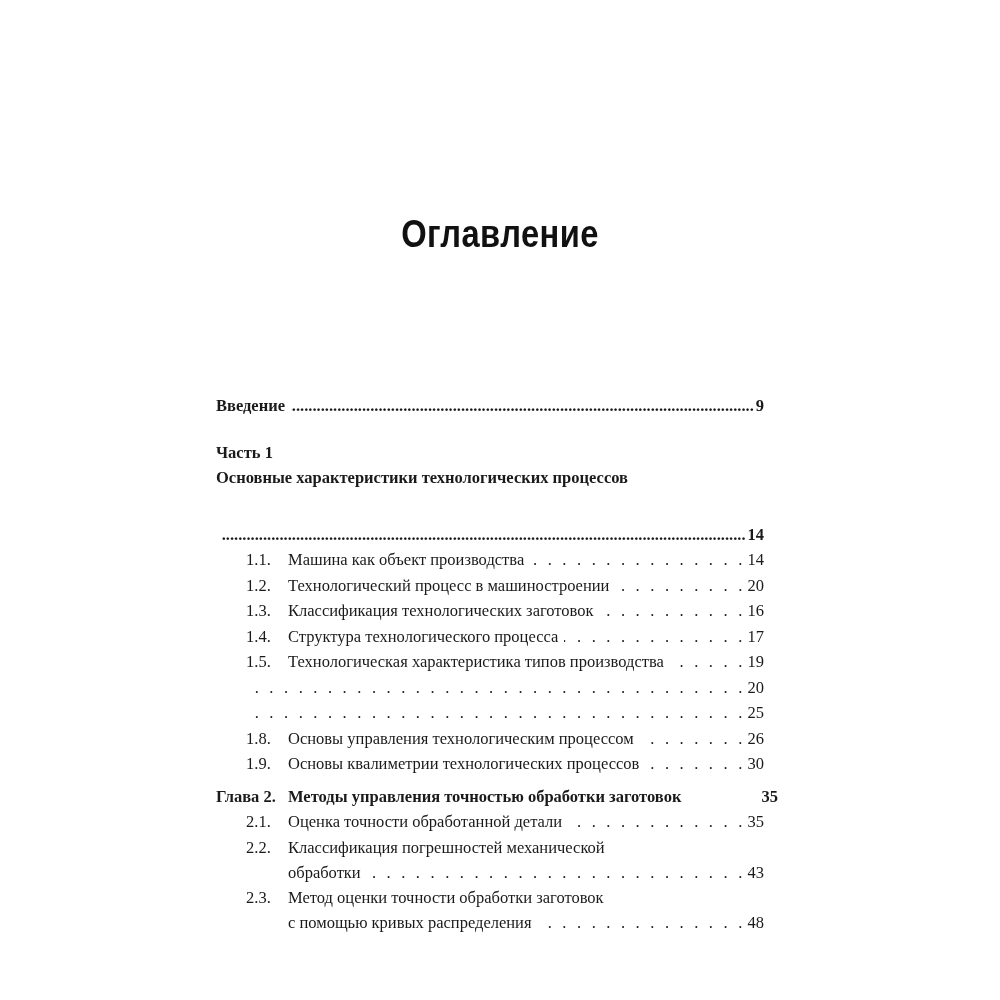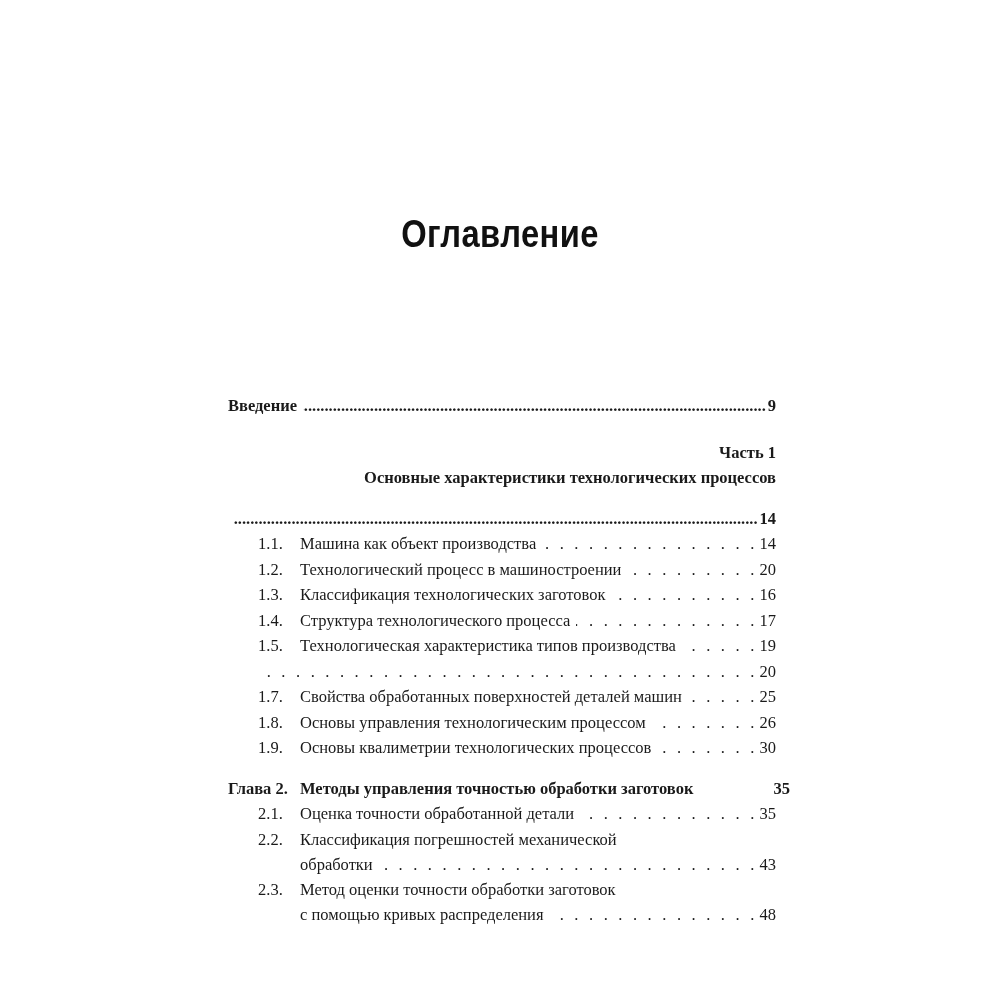--- a/index.html
+++ b/index.html
@@ -23,21 +23,21 @@
       text-align: center;
       font-family: "Liberation Sans", "DejaVu Sans", sans-serif;
       font-weight: bold;
       font-size: 38px;
       letter-spacing: 0.5px;
       transform: scaleX(0.86);
       color: #111;
     }
     .toc {
       position: absolute;
-      left: 228px;
+      left: 216px;
       top: 393px;
       width: 548px;
       font-size: 16.5px;
     }
     .row {
       display: flex;
       align-items: baseline;
       line-height: 25.5px;
       white-space: nowrap;
     }
@@ -55,42 +55,42 @@
     }
     .row .dots.tight {
       letter-spacing: 0px;
     }
     .row .page {
       flex: 0 0 auto;
     }
     .bold { font-weight: bold; }
     .intro { margin-bottom: 21px; }
     .part-heading {
-      text-align: right;
+      text-align: left;
       font-weight: bold;
       line-height: 25px;
       font-size: 16.5px;
     }
-    .part-sub { margin-bottom: 16px; }
+    .part-sub { margin-bottom: 32px; }
     .chapter .num {
       display: inline-block;
       width: 72px;
     }
     .section {
       padding-left: 30px;
     }
     .section .num {
       display: inline-block;
       width: 42px;
     }
     .section .cont {
       padding-left: 42px;
       justify-content: center;
     }
-    .chapter2 { margin-top: 15px; gap: 36px; }
+    .chapter2 { margin-top: 7px; gap: 36px; }
     .multi .first {
       line-height: 25px;
       white-space: nowrap;
     }
   </style>
 </head>
 <body>
 
 <div class="page-title">Оглавление</div>
 
@@ -133,21 +133,20 @@
   <div class="row section">
     <span class="text"><span class="num">1.5.</span><span>Технологическая характеристика типов производства</span></span>
     <span class="dots">. . . . . . . . . . . . . . . . . . . . . . . . . . . . . . . . . . . . . . . . . . . . . . . . . . . . . . . . . . . . . . . . . . .</span>
     <span class="page">19</span>
   </div>
   <div class="row section">
     <span class="dots">. . . . . . . . . . . . . . . . . . . . . . . . . . . . . . . . . . . . . . . . . . . . . . . . . . . . . . . . . . . . . . . . . . .</span>
     <span class="page">20</span>
   </div>
   <div class="row section">
-    <span class="text"><span class="num">1.7.</span><span>Свойства обработанных поверхностей деталей машин</span></span>
     <span class="dots">. . . . . . . . . . . . . . . . . . . . . . . . . . . . . . . . . . . . . . . . . . . . . . . . . . . . . . . . . . . . . . . . . . .</span>
     <span class="page">25</span>
   </div>
   <div class="row section">
     <span class="text"><span class="num">1.8.</span><span>Основы управления технологическим процессом</span></span>
     <span class="dots">. . . . . . . . . . . . . . . . . . . . . . . . . . . . . . . . . . . . . . . . . . . . . . . . . . . . . . . . . . . . . . . . . . .</span>
     <span class="page">26</span>
   </div>
   <div class="row section">
     <span class="text"><span class="num">1.9.</span><span>Основы квалиметрии технологических процессов</span></span>

